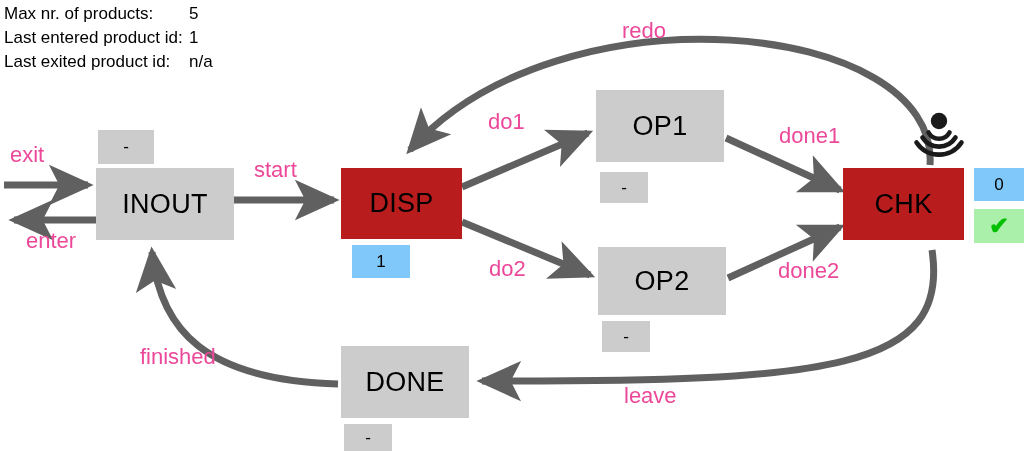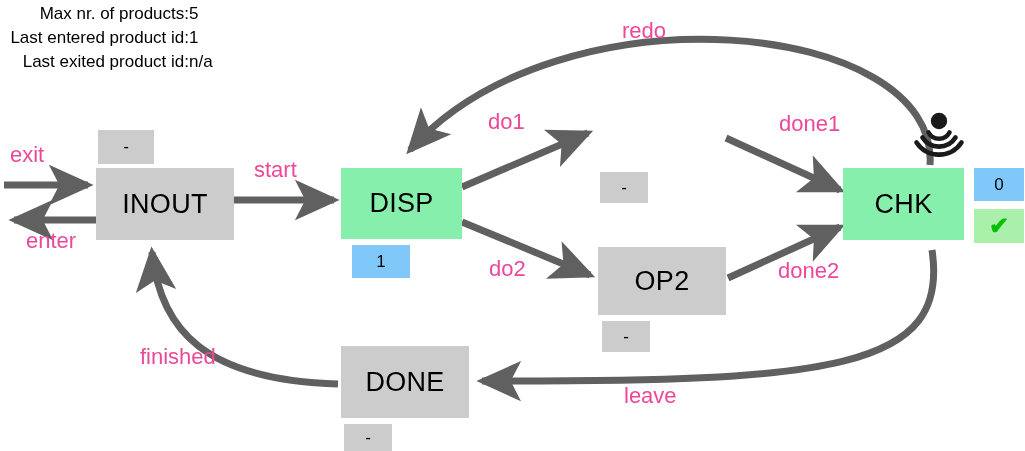--- a/index.html
+++ b/index.html
@@ -15,21 +15,20 @@
     font-family: "Liberation Sans", sans-serif;
     color: #000000;
   }
 
   
   #status-panel {
     position: absolute;
     left: 4px;
     top: 2px;
     width: 330px;
-    text-align: right;
   }
   .status-row {
     display: flex;
     align-items: baseline;
     height: 24px;
     font-size: 17px;
     line-height: 24px;
     white-space: nowrap;
   }
   .status-label { width: 185px; }
@@ -56,21 +55,21 @@
     position: absolute;
     box-sizing: border-box;
     display: flex;
     align-items: center;
     justify-content: center;
     font-size: 27px;
     letter-spacing: .3px;
     color: #000;
   }
   .node.gray  { background: #cccccc; }
-  .node.blue  { background: #86efac; }
+  .node.blue  { background: #b91c1c; }
 
   
   .badge {
     position: absolute;
     box-sizing: border-box;
     display: flex;
     align-items: center;
     justify-content: center;
     font-size: 17px;
     color: #000;
@@ -153,20 +152,23 @@
   </svg>
 
   <div class="node gray" style="left:96px;  top:168px; width:138px; height:72px;">
     <span>INOUT</span>
   </div>
 
   <div class="node blue" style="left:341px; top:168px; width:121px; height:71px;">
     <span>DISP</span>
   </div>
 
+  <div class="node gray" style="left:596px; top:90px;  width:128px; height:72px;">
+    <span>OP1</span>
+  </div>
 
   <div class="node gray" style="left:598px; top:247px; width:128px; height:68px;text-align:center;">
     <span>OP2</span>
   </div>
 
   <div class="node gray" style="left:341px; top:346px; width:128px; height:72px;">
     <span>DONE</span>
   </div>
 
   <div class="node blue" style="left:843px; top:168px; width:121px; height:72px;">
@@ -206,19 +208,19 @@
     <path d="M16.5,20.5 A12,12 0 0 0 37.5,20.5" stroke="#1a1a1a" stroke-width="4.6" fill="none" stroke-linecap="round"></path>
     <path d="M10.5,25.5 A19.5,19.5 0 0 0 43.5,25.5" stroke="#1a1a1a" stroke-width="4.6" fill="none" stroke-linecap="round"></path>
     <path d="M4.5,30.5 A27,27 0 0 0 49.5,30.5" stroke="#1a1a1a" stroke-width="4.6" fill="none" stroke-linecap="round"></path>
   </svg>
 
   <div class="edge-label" style="left:10px;  top:142px;">exit</div>
   <div class="edge-label" style="left:26px;  top:228px;">enter</div>
   <div class="edge-label" style="left:254px; top:157px;">start</div>
   <div class="edge-label" style="left:488px; top:109px;">do1</div>
   <div class="edge-label" style="left:489px; top:256px;">do2</div>
-  <div class="edge-label" style="left:779px; top:111px;">done1</div>
+  <div class="edge-label" style="left:779px; top:123px;">done1</div>
   <div class="edge-label" style="left:778px; top:258px;">done2</div>
   <div class="edge-label" style="left:622px; top:18px;">redo</div>
   <div class="edge-label" style="left:624px; top:383px;">leave</div>
   <div class="edge-label" style="left:104px; top:344px;margin-left:36px;">finished</div>
 
 </div>
 
 </body></html>

